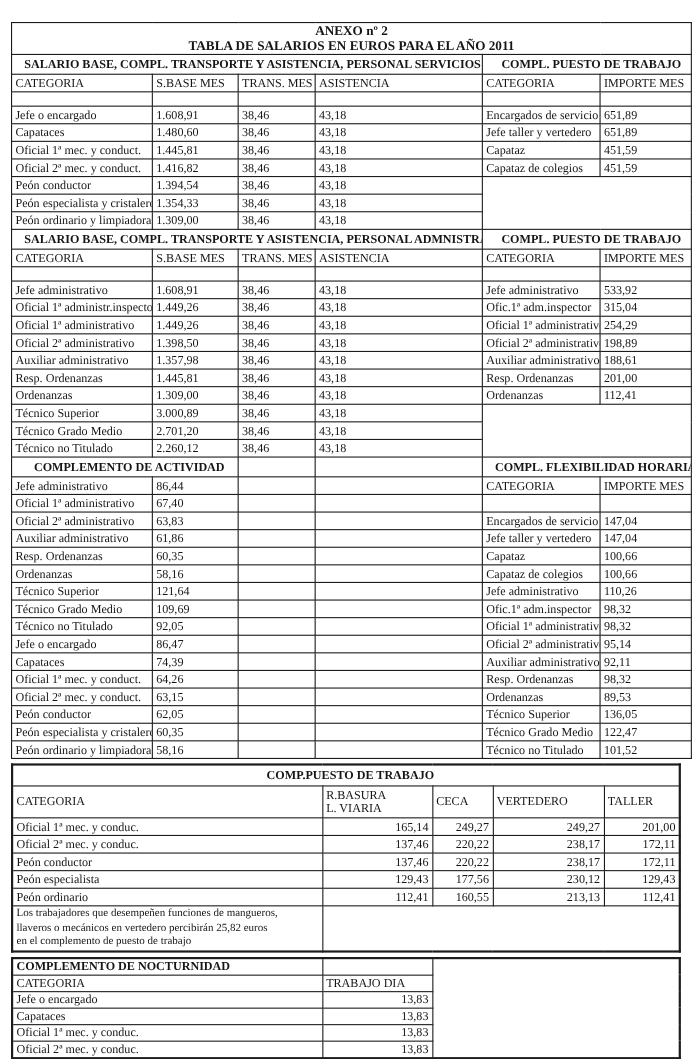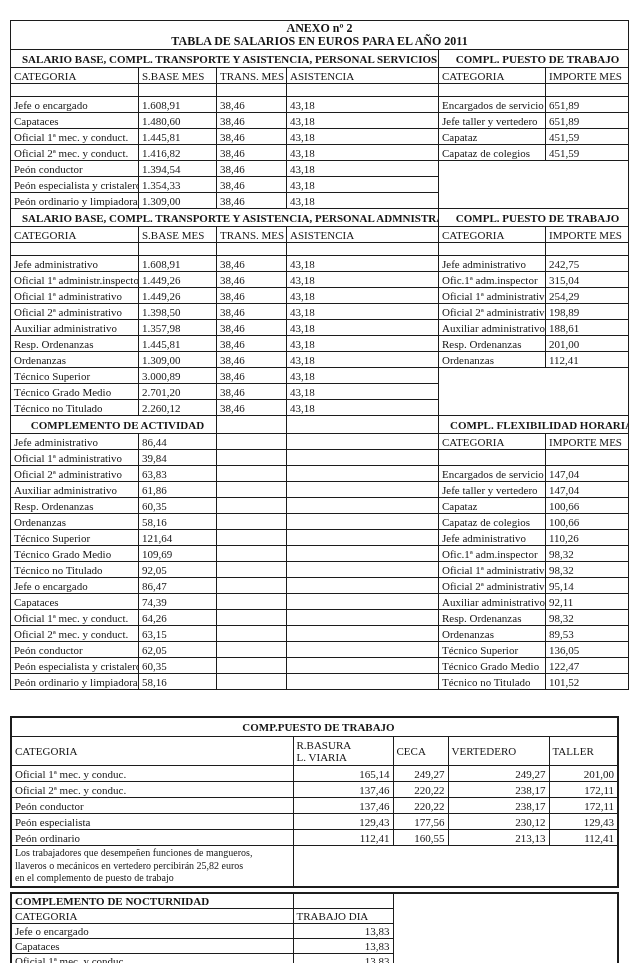--- a/index.html
+++ b/index.html
@@ -10,21 +10,21 @@
      white-space:nowrap;overflow:hidden;vertical-align:middle;text-align:left;}
   .b{font-weight:bold;}
   .c{text-align:center;padding-left:11px;}
   .r{text-align:right;}
   .sp td{height:10px;}
   #t1{width:618px;}
   #t1 .ttl td{height:26px;}
   .ttl div{text-align:center;font-weight:bold;font-size:12px;line-height:13px;}
   .sect td{height:15px;}
   #t2,#t3{width:609px;border:2px solid #1c1c1c;}
-  #t2{margin-top:26px;}
+  #t2{margin-top:4px;}
   #t3{margin-top:4px;}
   #t2 .ttl2 td{height:16px;}
   #t2 .hd2 td{height:26px;vertical-align:middle;}
   .two div{line-height:12px;}
   .note{vertical-align:top;white-space:normal;font-size:10px;line-height:12.5px;height:37px;}
   #t3 td{height:12px;}
 </style>
 </head>
 <body>
 
@@ -136,21 +136,21 @@
           <td></td>
           <td></td>
           <td></td>
     </tr>
     <tr>
       <td>Jefe administrativo</td>
       <td>1.608,91</td>
       <td>38,46</td>
       <td>43,18</td>
       <td>Jefe administrativo</td>
-      <td>242,75</td>
+      <td>533,92</td>
     </tr>
     <tr>
       <td>Oficial 1ª administr.inspector</td>
       <td>1.449,26</td>
       <td>38,46</td>
       <td>43,18</td>
       <td>Ofic.1ª adm.inspector</td>
       <td>315,04</td>
     </tr>
     <tr>
@@ -221,21 +221,21 @@
     <tr>
       <td>Jefe administrativo</td>
       <td>86,44</td>
       <td></td>
       <td></td>
       <td>CATEGORIA</td>
       <td>IMPORTE MES</td>
     </tr>
     <tr>
       <td>Oficial 1ª administrativo</td>
-      <td>39,84</td>
+      <td>67,40</td>
       <td></td>
       <td></td>
       <td></td>
       <td></td>
     </tr>
     <tr>
       <td>Oficial 2ª administrativo</td>
       <td>63,83</td>
       <td></td>
       <td></td>

